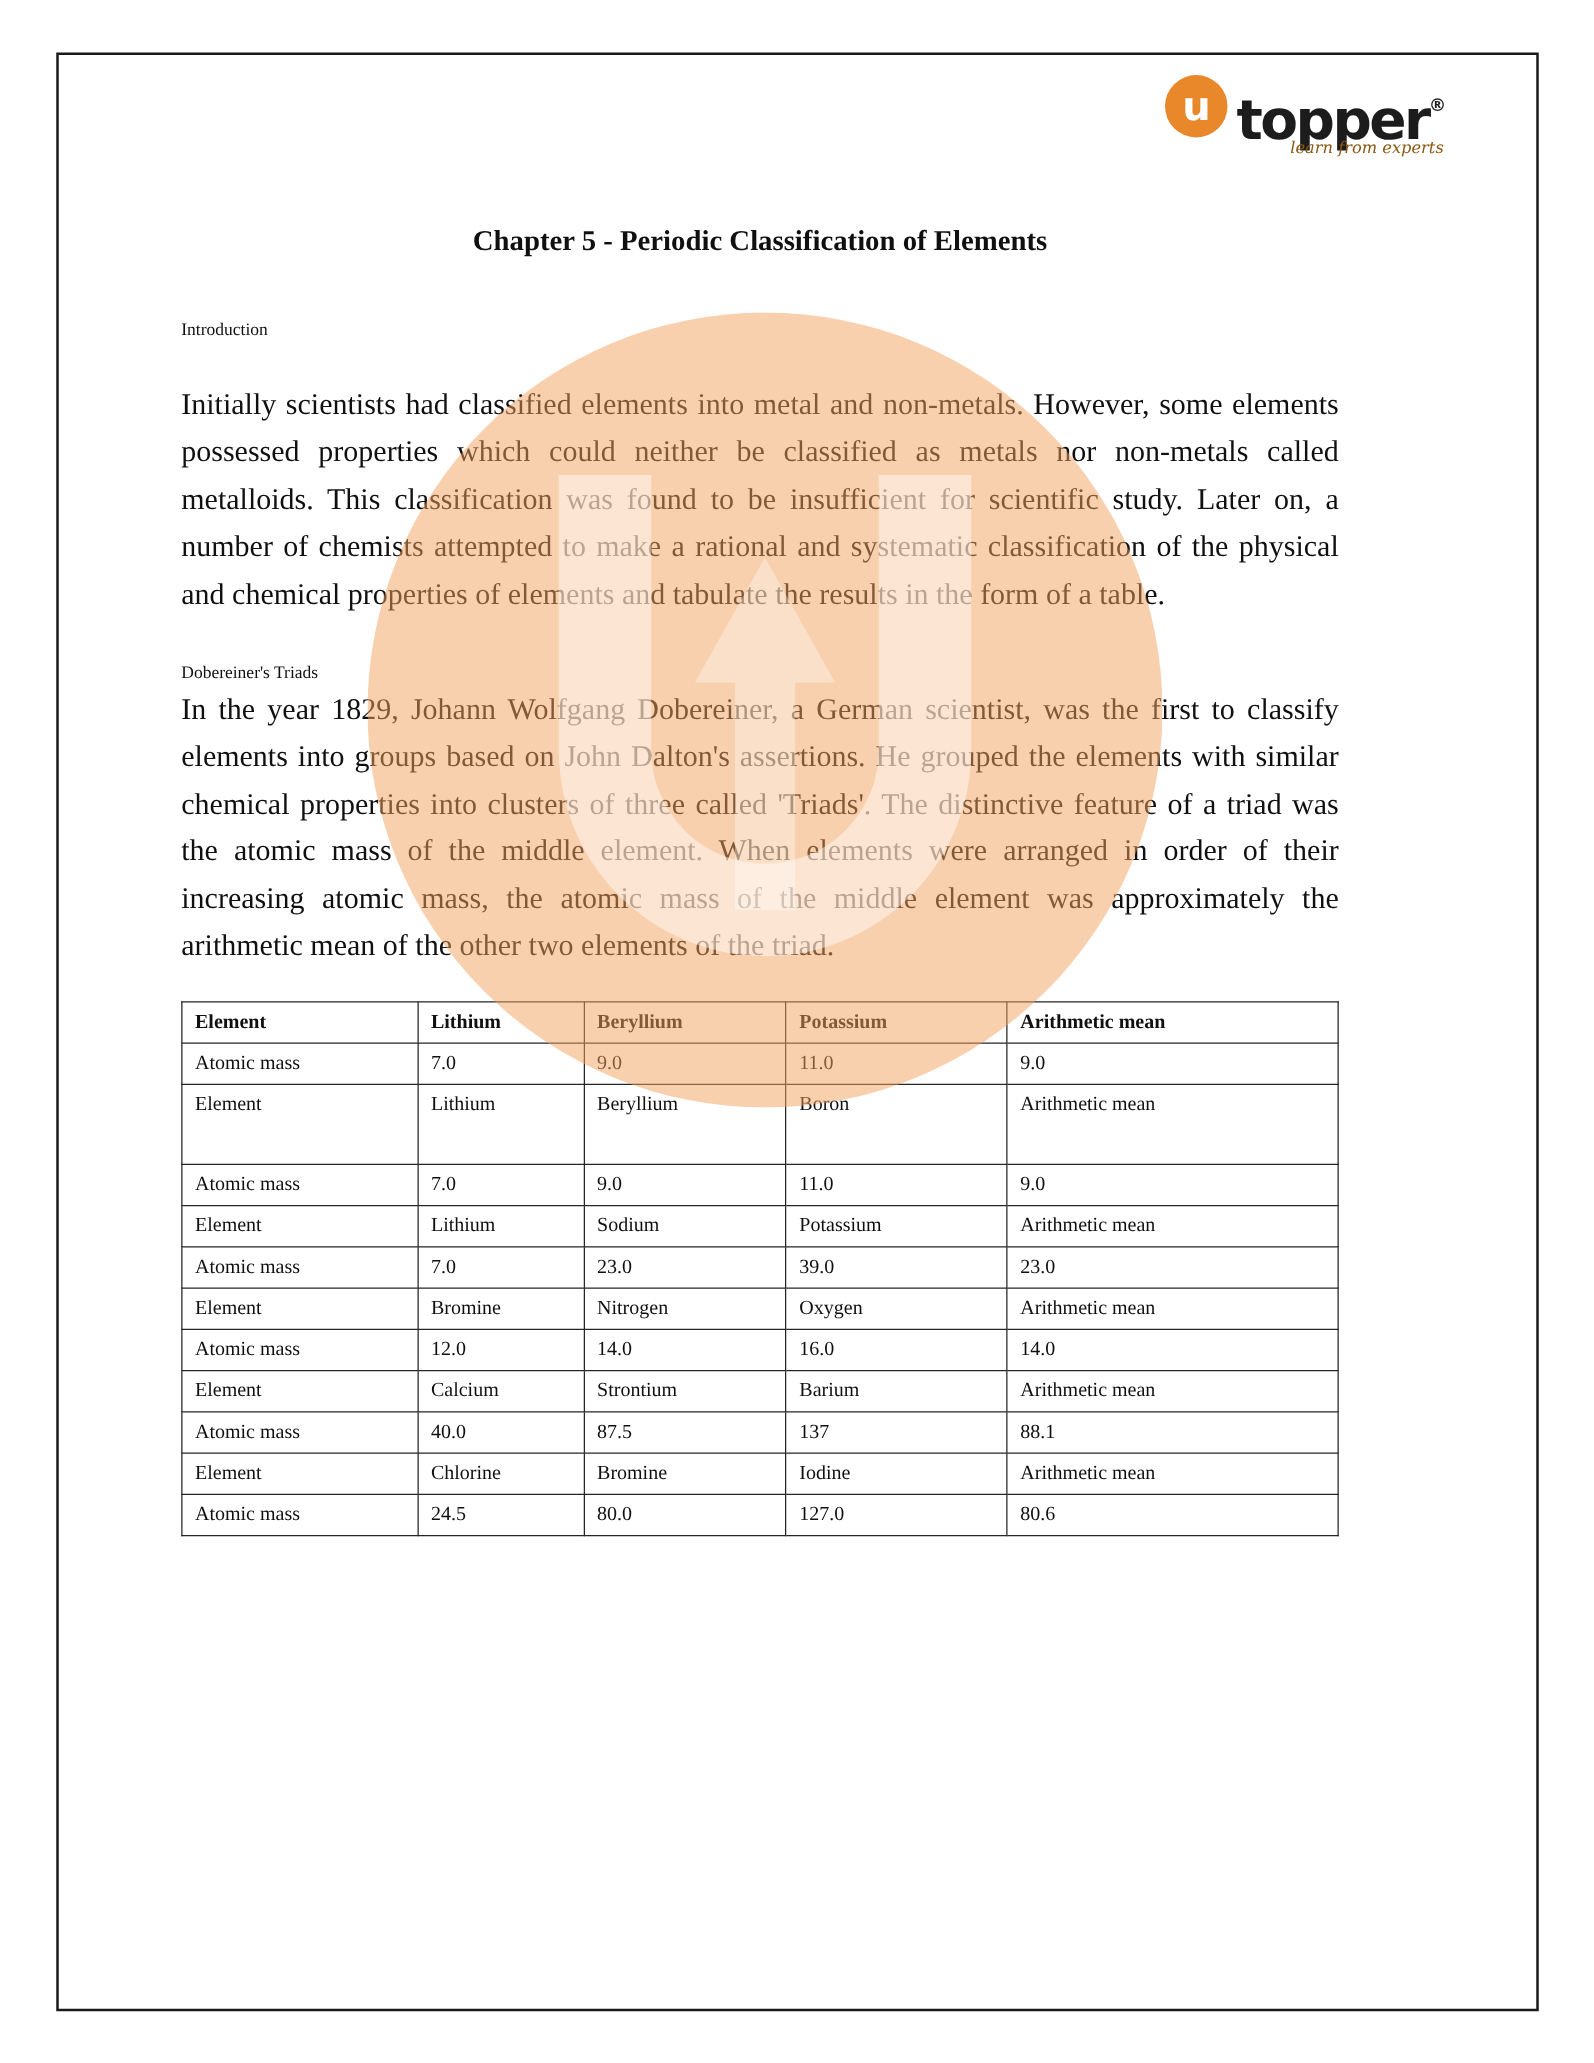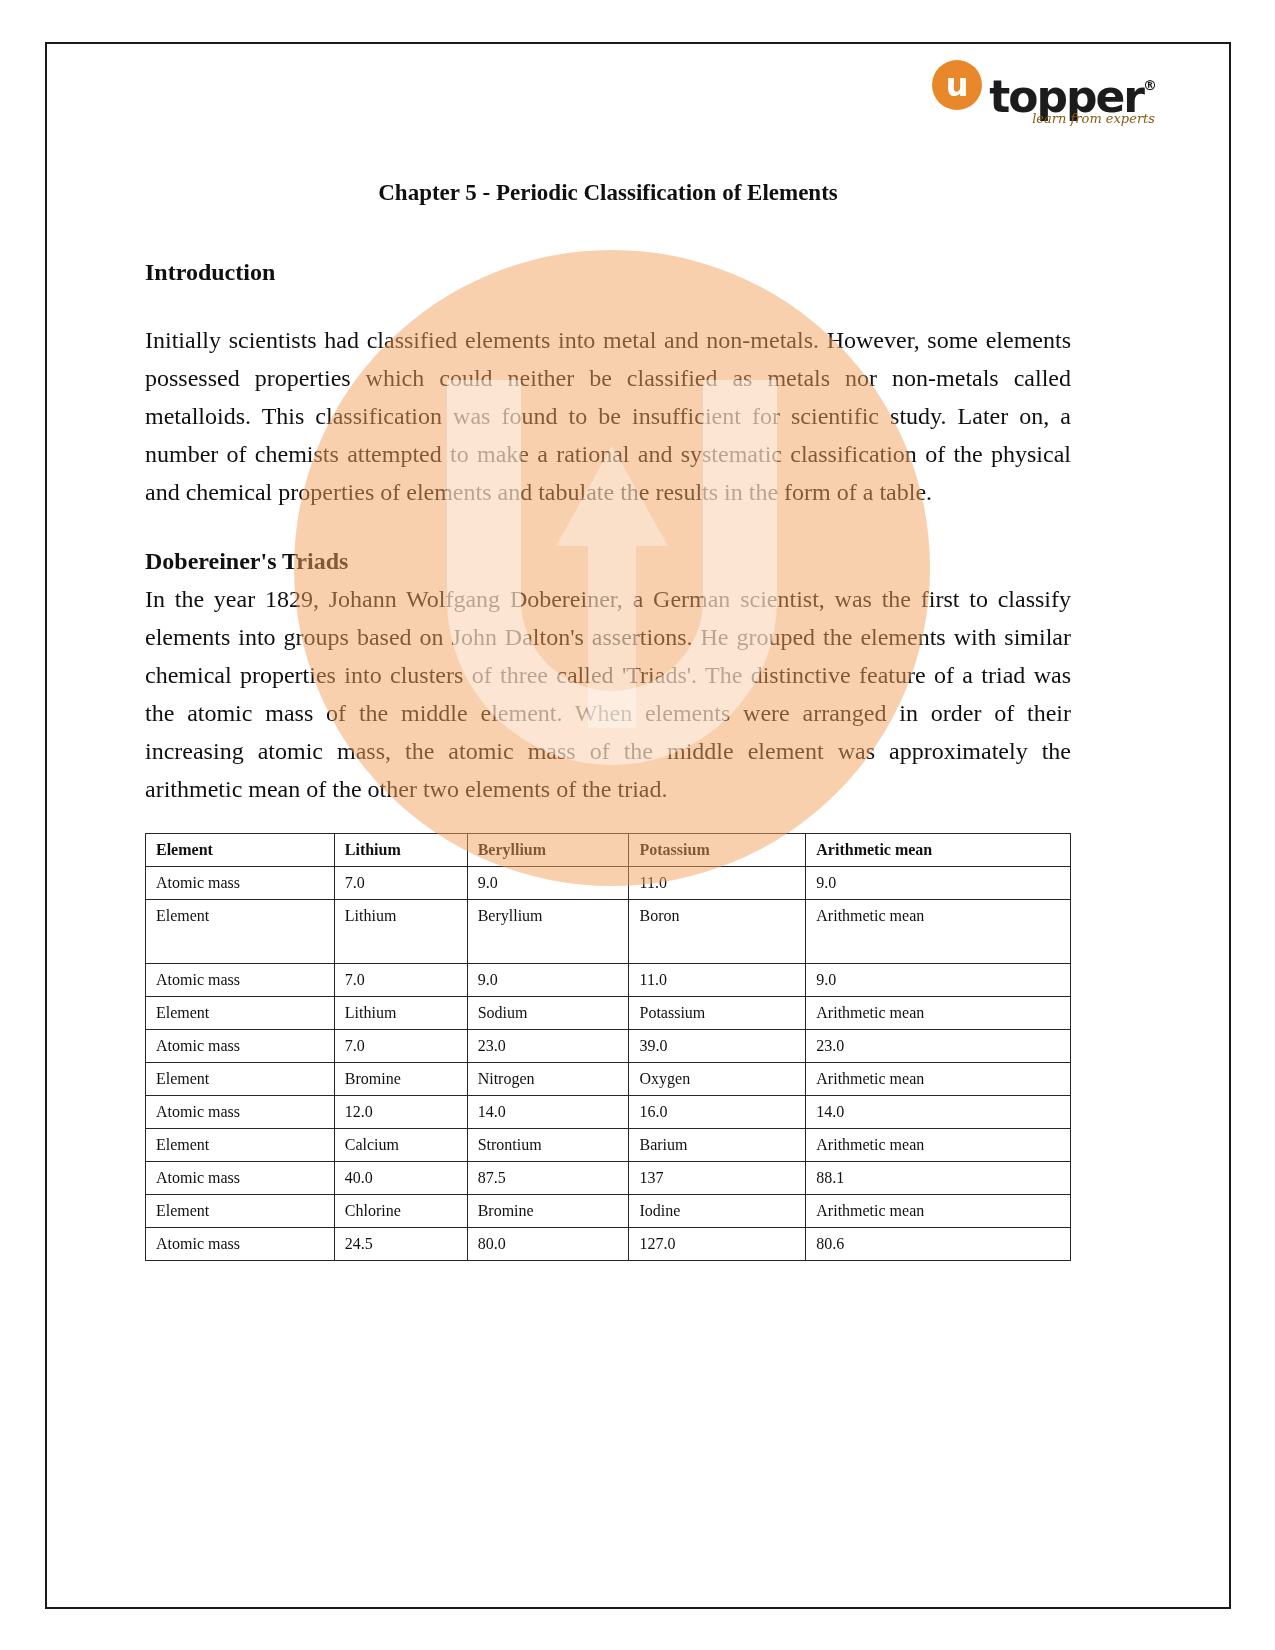--- a/index.html
+++ b/index.html
@@ -69,22 +69,22 @@
     margin-top: 36px;
   }
   .doc-title {
     margin-top: 142px;
     text-align: center;
     font-weight: bold;
     font-size: 23px;
     line-height: 30px;
   }
   .h {
-    font-weight: bold;
-    font-size: 24px;
+    font-weight: normal;
+    font-size: 14px;
     line-height: 1.58;
   }
   .p {
     font-size: 24px;
     line-height: 1.58;
     text-align: justify;
   }
   .intro-h   { margin-top: 46px; }
   .p1        { margin-top: 30px; }
   .p2        { margin-top: 28px; }

